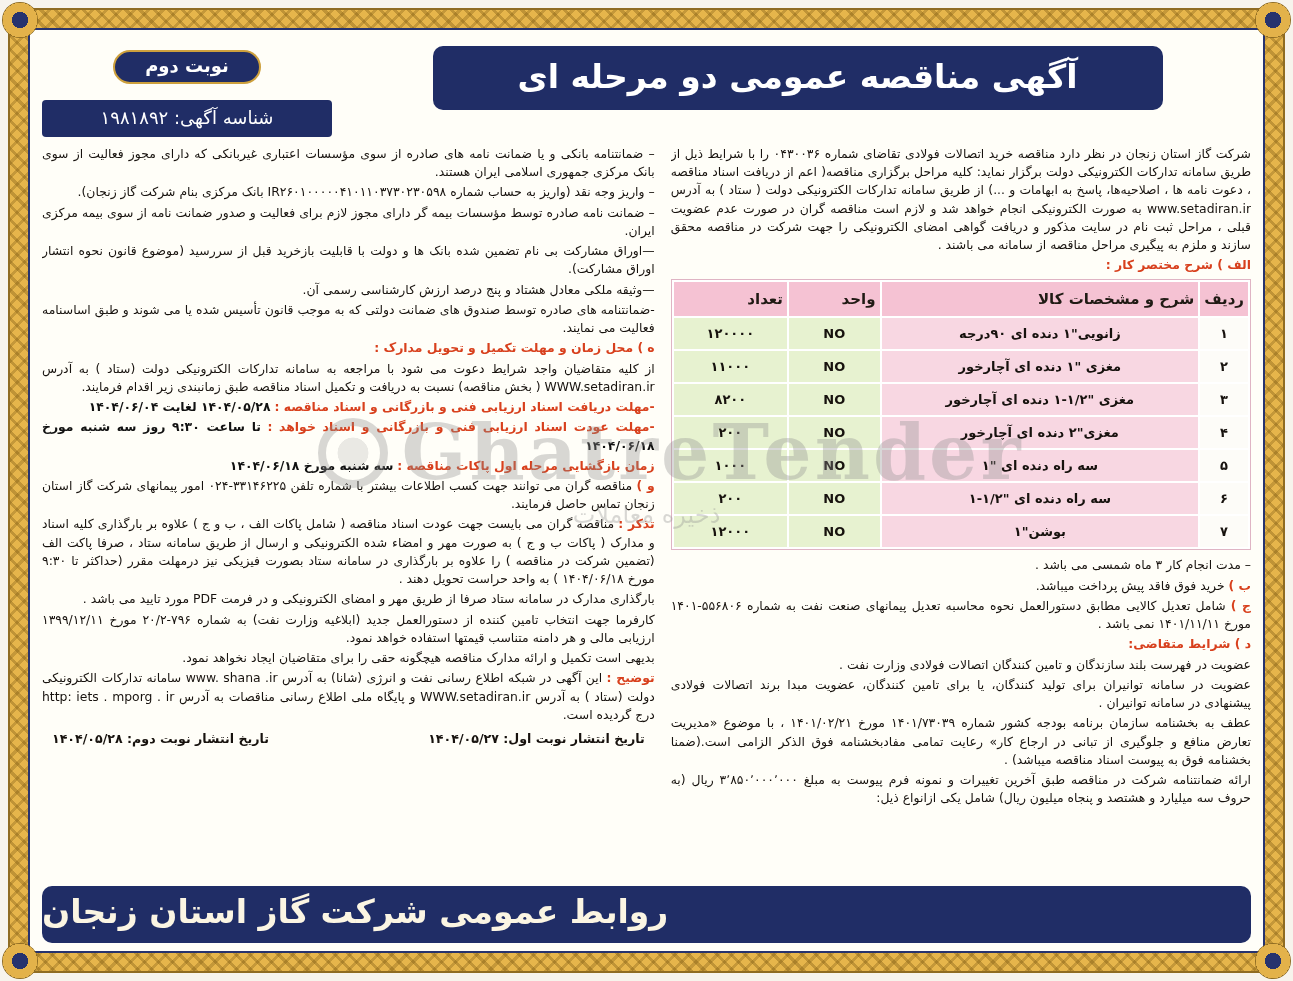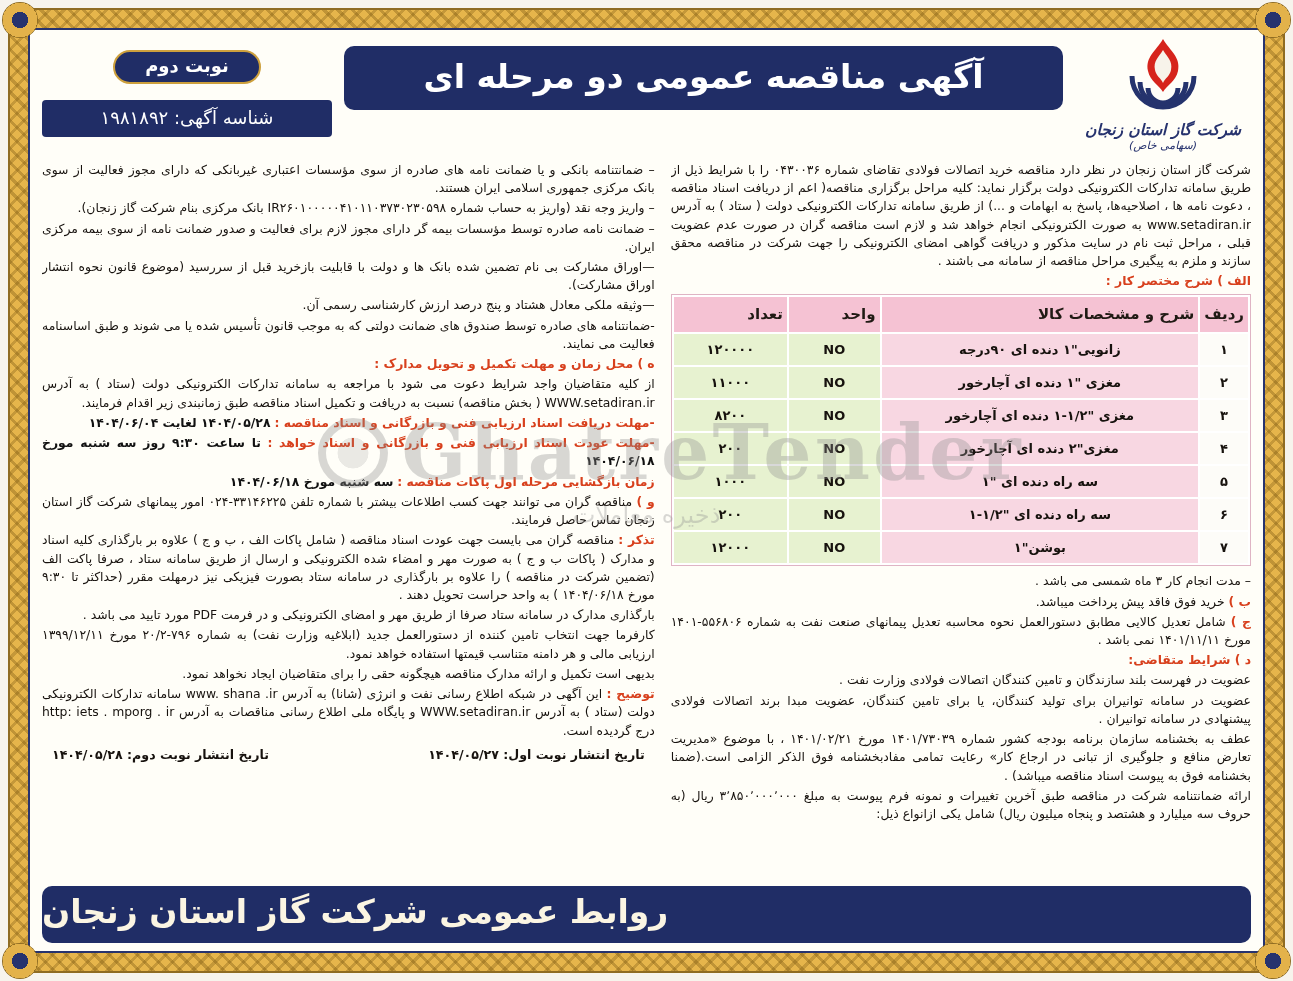--- a/index.html
+++ b/index.html
@@ -92,31 +92,20 @@
 <div class="page">
   <div class="goldframe">
     <span class="corner tl"></span>
     <span class="corner tr"></span>
     <span class="corner bl"></span>
     <span class="corner br"></span>
 
     <div class="inner">
 
       <header class="hdr">
-        <div class="logo-block">
-          <svg width="74" height="78" viewBox="0 0 74 78">
-            <path d="M37 1 C44 13 55 19 52 33 C50 43 41 47 37 54 C33 47 24 43 22 33 C19 19 30 13 37 1 Z" fill="#d6241c"></path>
-            <path d="M37 12 C41 19 47 23 45 32 C44 38 39 40 37 45 C35 40 30 38 29 32 C27 23 33 19 37 12 Z" fill="#f7f3ea"></path>
-            <path d="M6 38 A31 31 0 0 0 68 38" stroke="#25336d" stroke-width="5" fill="none"></path>
-            <path d="M14 44 A23 23 0 0 0 60 44" stroke="#25336d" stroke-width="5" fill="none"></path>
-            <path d="M22 50 A15 15 0 0 0 52 50" stroke="#25336d" stroke-width="5" fill="none"></path>
-          </svg>
-          <div class="co-name">شرکت گاز استان زنجان</div>
-          <div class="co-type">(سهامی خاص)</div>
-        </div>
 
         <div class="title-wrap">
           <div class="title-bar">آگهی مناقصه عمومی دو مرحله ای</div>
         </div>
 
         <div class="side-block">
           <div class="badge">نوبت دوم</div>
           <div class="ad-id">شناسه آگهی: ۱۹۸۱۸۹۲</div>
         </div>
       </header>

